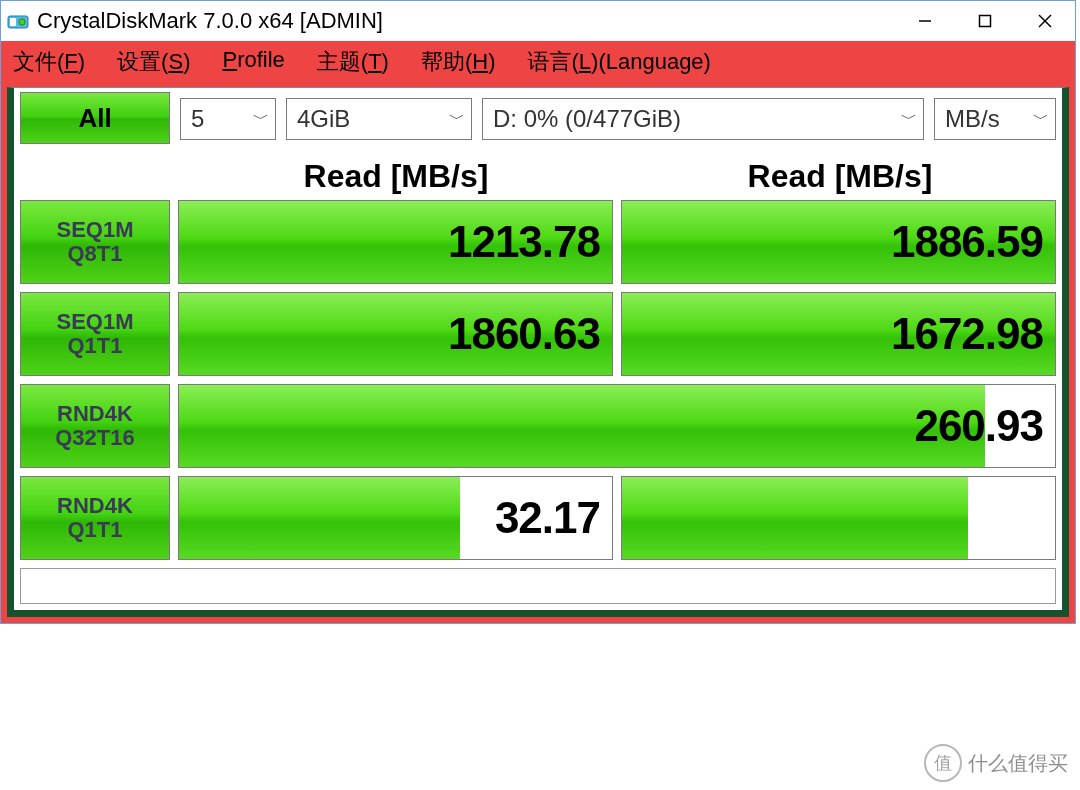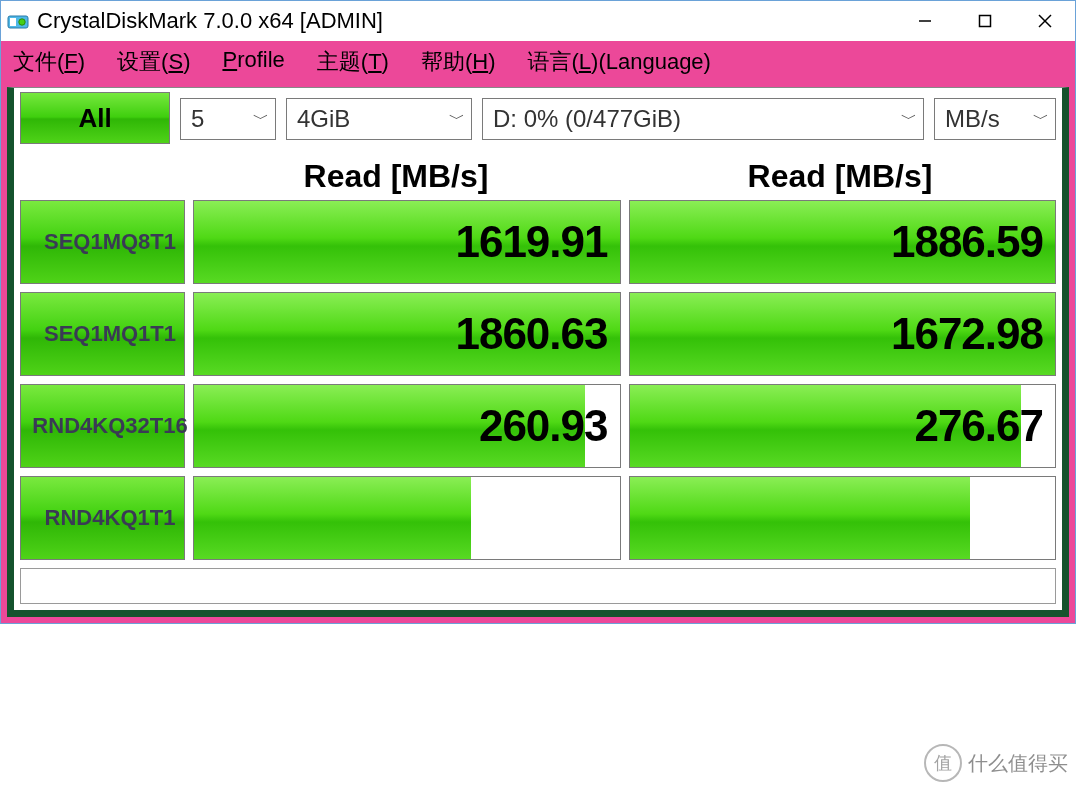--- a/index.html
+++ b/index.html
@@ -1,16 +1,16 @@
 <!DOCTYPE html>
 <html><head>
 <meta charset="utf-8">
 <style>
   html,body{margin:0;padding:0;font-family:"Microsoft YaHei","Segoe UI",Arial,sans-serif;background:#fff;}
-  .window{width:1076px;border:1px solid #6aa2d8;background:#ec4899;box-sizing:border-box;}
+  .window{width:1076px;border:1px solid #6aa2d8;background:#ef4444;box-sizing:border-box;}
   
   .titlebar{display:flex;align-items:center;height:40px;padding-left:6px;background:#fff;}
   .title-icon{width:22px;height:22px;margin-right:8px;display:flex;align-items:center;justify-content:center;}
   .title-text{font-size:22px;color:#000;flex:0 0 auto;}
   .title-spacer{flex:1;}
   .winbtn{width:60px;height:40px;display:flex;align-items:center;justify-content:center;font-size:16px;color:#000;}
   .winbtn svg{stroke:#000;}
   
   .menubar{display:flex;gap:32px;padding:6px 10px 10px 12px;font-size:22px;color:#000;}
   .menuitem u{text-decoration:underline;}
@@ -27,22 +27,22 @@
   .sel-size{width:168px;}
   .sel-drive{flex:1;}
   .sel-unit{width:104px;margin-right:6px;}
   
   .hdr{display:flex;height:48px;}
   .hdr .rowlabel-space{width:160px;}
   .hdr .hcell{flex:1;display:flex;align-items:center;justify-content:center;font-size:32px;font-weight:bold;}
   
   .row{display:flex;height:84px;margin:0 6px 8px 6px;}
   .rowlabel{width:148px;background:linear-gradient(to bottom,#7ae93f 0%,#43d211 45%,#2fb706 55%,#4fd318 100%);
-            border:1px solid #7a7a7a;display:flex;flex-direction:row;align-items:center;justify-content:center;
-            font-weight:bold;color:#3a3a55;font-size:22px;line-height:1.1;padding-left:15px;}
+            border:1px solid #7a7a7a;display:flex;flex-direction:column;align-items:center;justify-content:center;
+            font-weight:bold;color:#3a3a55;font-size:22px;line-height:1.1;}
   .valcell{flex:1;margin-left:8px;border:1px solid #7a7a7a;position:relative;background:#fff;overflow:hidden;
            display:flex;align-items:center;justify-content:flex-end;}
   .valcell .bar{position:absolute;left:0;top:0;bottom:0;
                 background:linear-gradient(to bottom,#8aee55 0%,#4fd915 45%,#34c108 55%,#58da23 100%);}
   .valcell .num{position:relative;font-size:44px;font-weight:bold;color:#000;padding-right:12px;letter-spacing:-1px;}
   .footer-row{height:34px;margin:0 6px 6px 6px;border:1px solid #9a9a9a;background:#fff;}
   
   .wm{position:fixed;right:12px;bottom:8px;display:flex;align-items:center;gap:6px;opacity:.6;font-size:20px;color:#444;}
   .wm .circ{width:34px;height:34px;border-radius:50%;border:2px solid #888;display:flex;align-items:center;justify-content:center;font-size:18px;color:#666;}
 </style>
@@ -117,21 +117,21 @@
     </div>
 
     <div id="rows">
         <div class="row">
           <div class="rowlabel">
             <span>SEQ1M</span>
             <span>Q8T1</span>
           </div>
           <div class="valcell">
             <div class="bar" style="width:100%"></div>
-            <span class="num">1619.91</span>
+            <span class="num">1213.78</span>
           </div>
           <div class="valcell">
             <div class="bar" style="width:100%"></div>
             <span class="num">1886.59</span>
           </div>
         </div>
         <div class="row">
           <div class="rowlabel">
             <span>SEQ1M</span>
             <span>Q1T1</span>
@@ -147,32 +147,29 @@
         </div>
         <div class="row">
           <div class="rowlabel">
             <span>RND4K</span>
             <span>Q32T16</span>
           </div>
           <div class="valcell">
             <div class="bar" style="width:92%"></div>
             <span class="num">260.93</span>
           </div>
-          <div class="valcell">
-            <div class="bar" style="width:92%"></div>
-            <span class="num">276.67</span>
-          </div>
         </div>
         <div class="row">
           <div class="rowlabel">
             <span>RND4K</span>
             <span>Q1T1</span>
           </div>
           <div class="valcell">
             <div class="bar" style="width:65%"></div>
+            <span class="num">32.17</span>
           </div>
           <div class="valcell">
             <div class="bar" style="width:80%"></div>
           </div>
         </div>
       </div>
 
     <div class="footer-row"></div>
   </div>
 </div>

